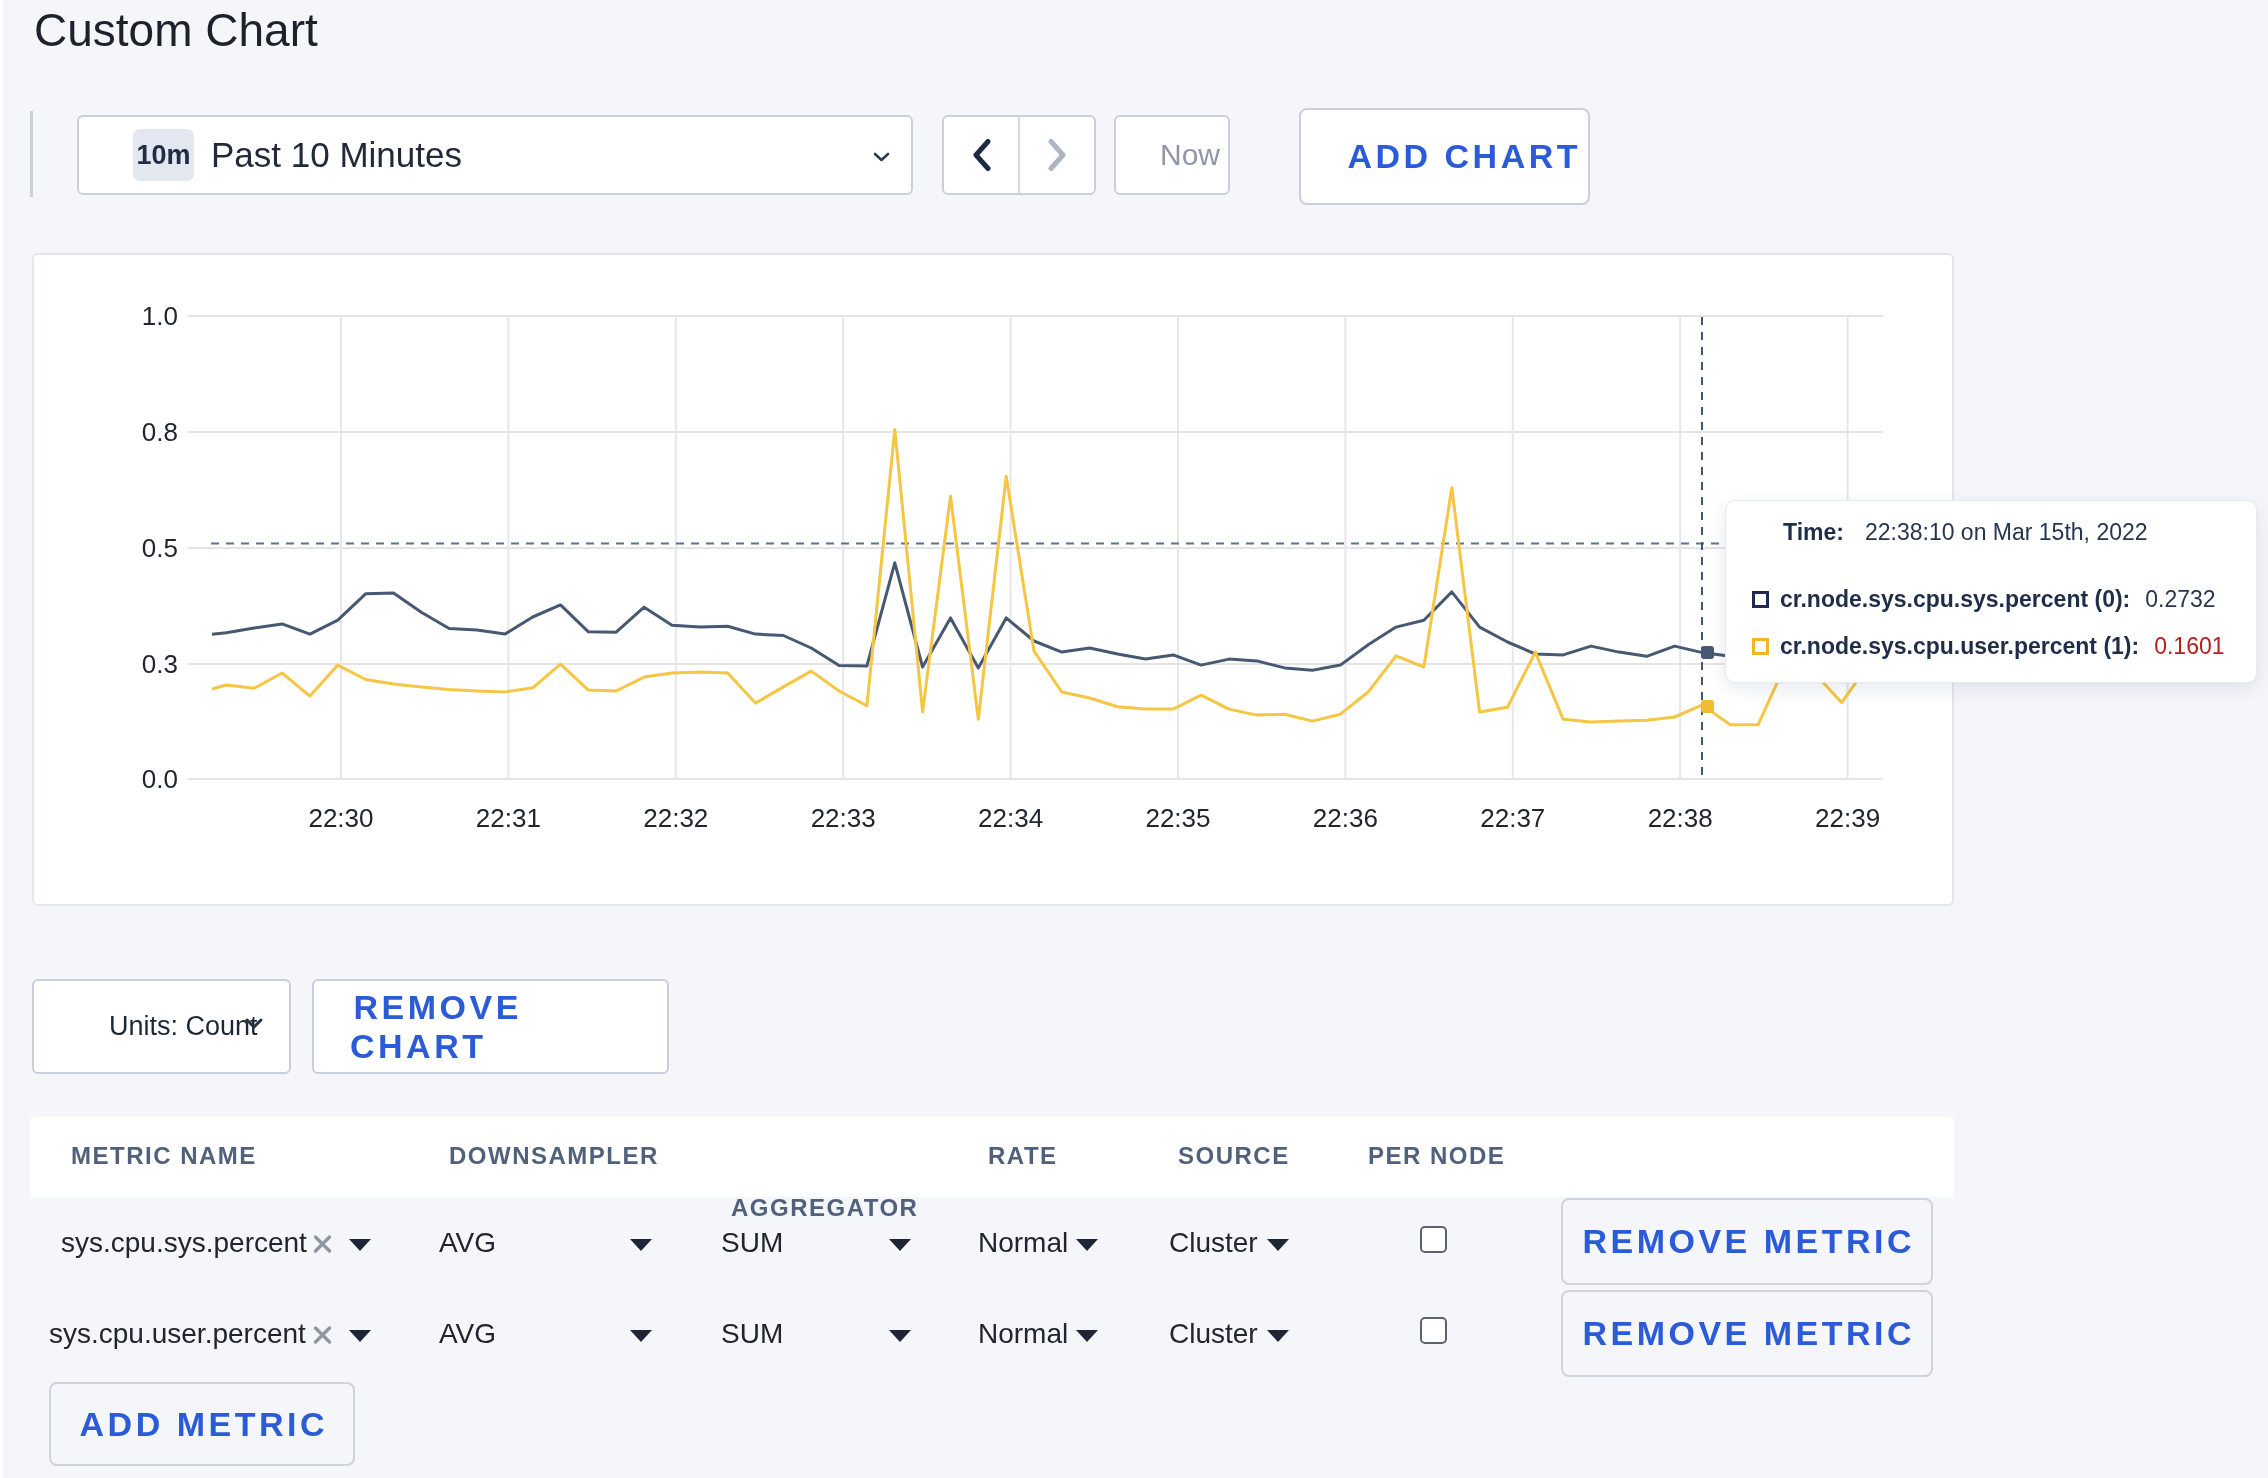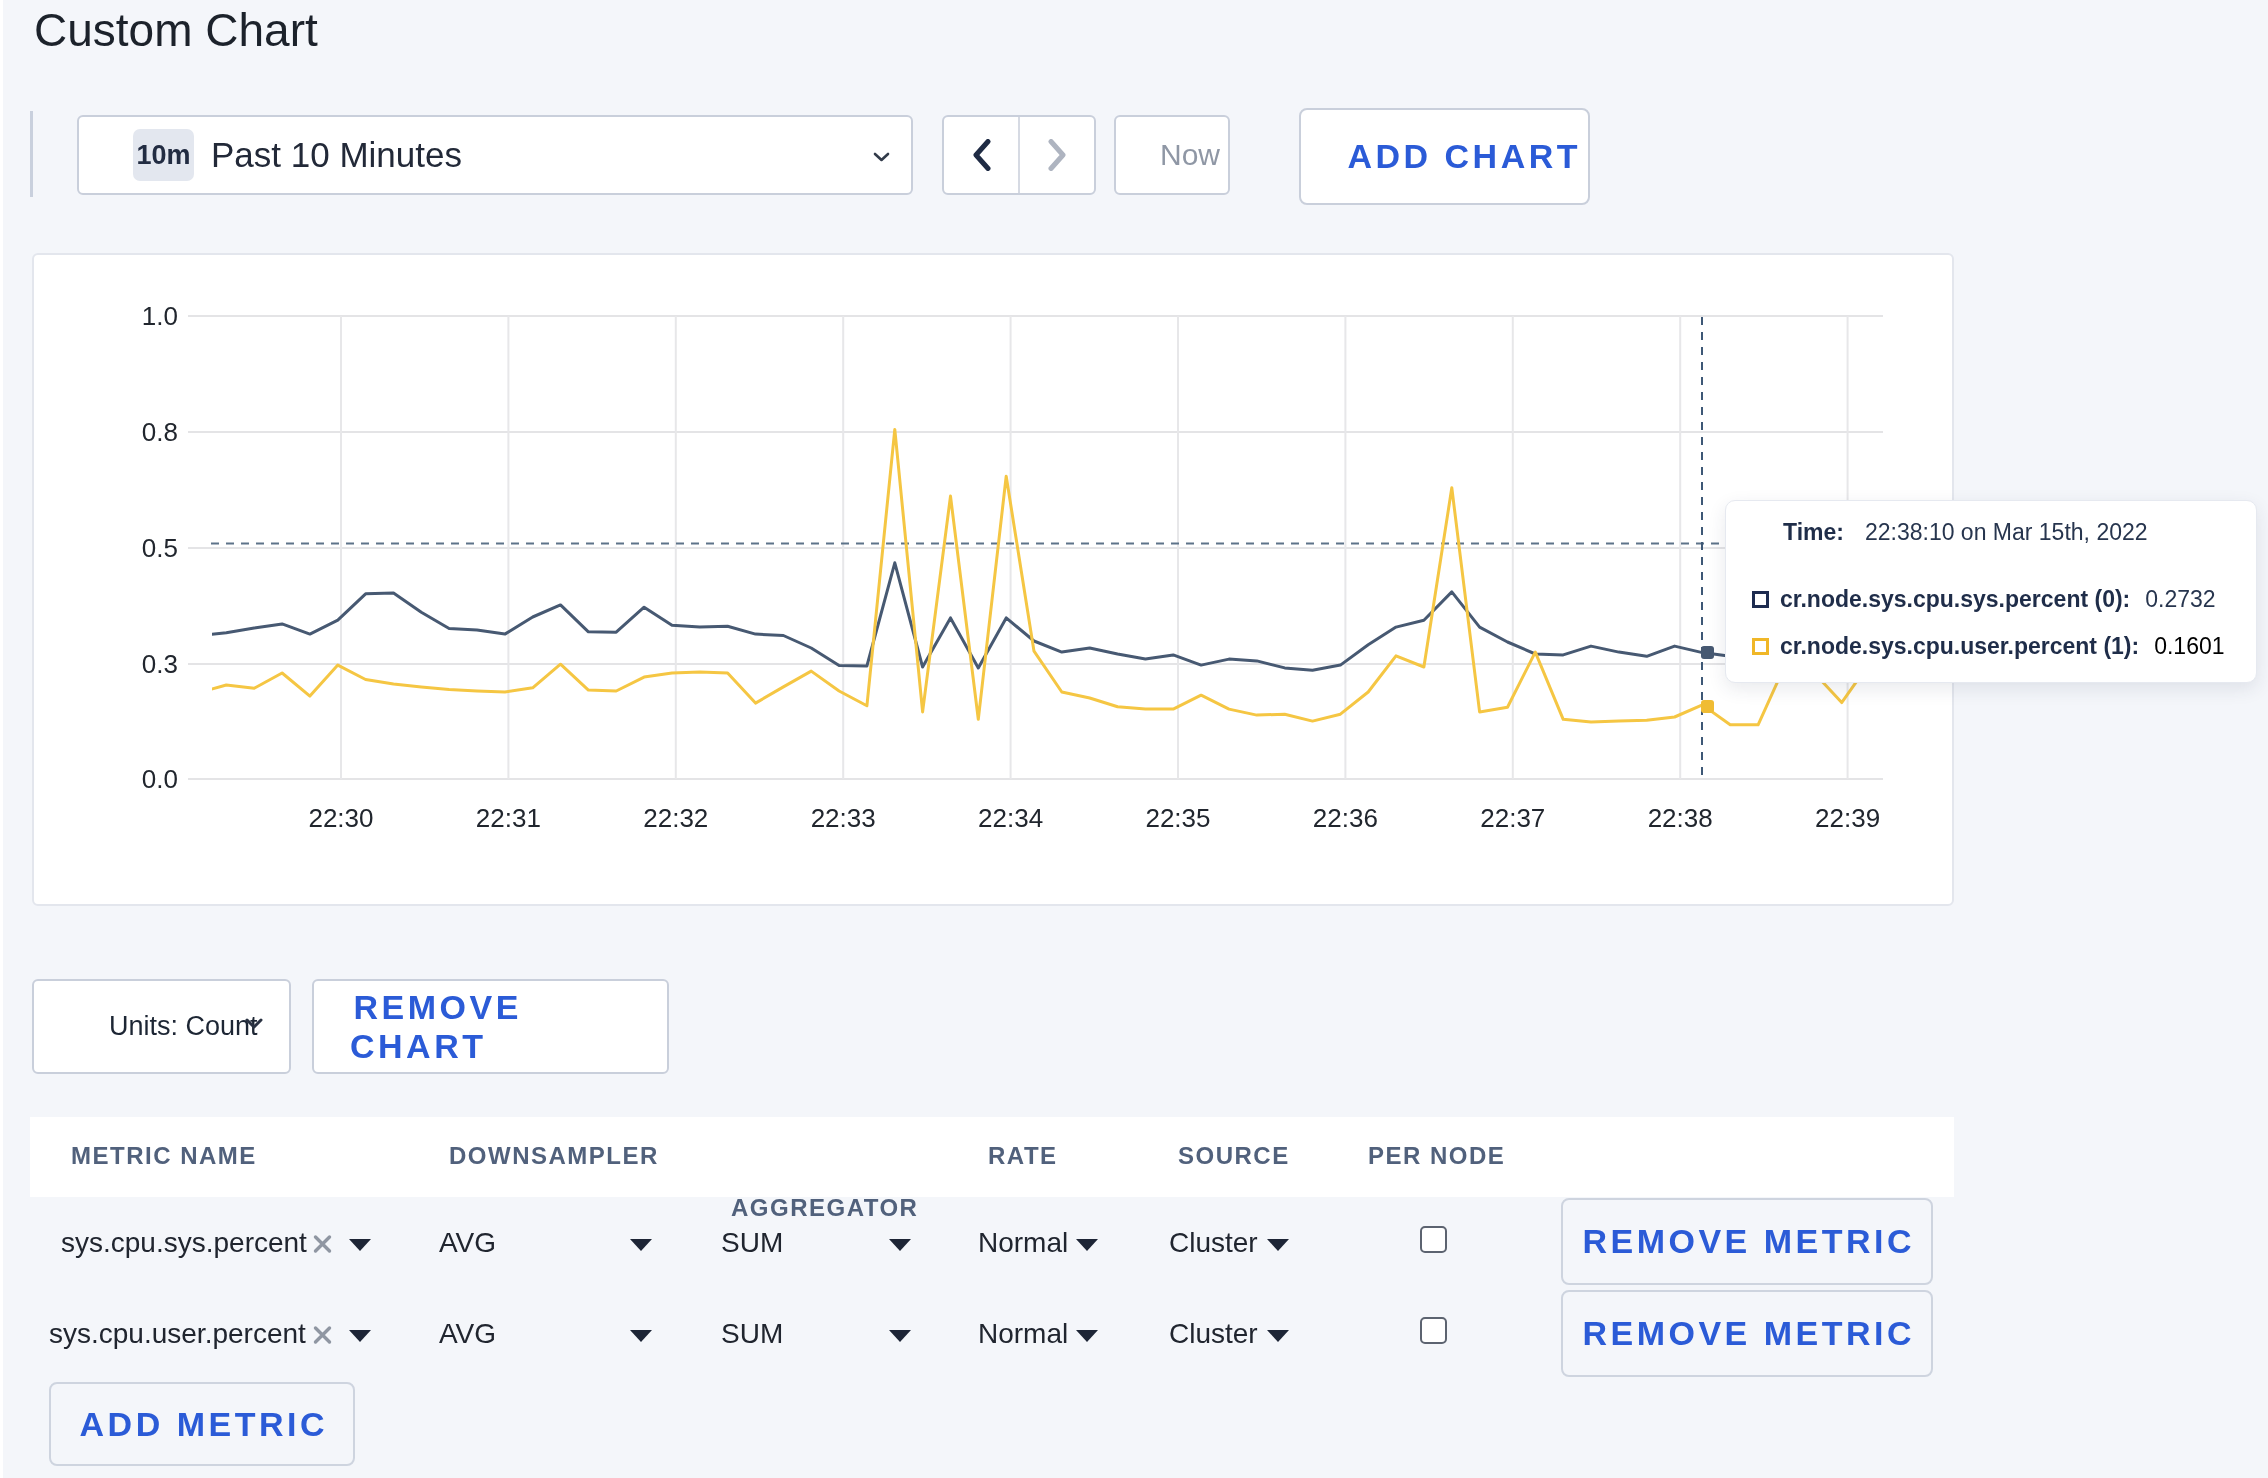--- a/index.html
+++ b/index.html
@@ -90,21 +90,21 @@
     <span style="margin-left:21px;font-size:23px;color:#27354e">22:38:10 on Mar 15th, 2022</span>
   </div>
   <div style="position:absolute;left:26px;top:83px;height:30px;display:flex;align-items:center">
     <div style="width:17px;height:17px;border:3px solid #1d2b4f"></div>
     <span style="margin-left:11px;font-weight:bold;font-size:23px;color:#1f2d49">cr.node.sys.cpu.sys.percent (0):</span>
     <span style="margin-left:15px;font-size:23px;color:#27354e">0.2732</span>
   </div>
   <div style="position:absolute;left:26px;top:130px;height:30px;display:flex;align-items:center">
     <div style="width:17px;height:17px;border:3px solid #f0b728"></div>
     <span style="margin-left:11px;font-weight:bold;font-size:23px;color:#1f2d49">cr.node.sys.cpu.user.percent (1):</span>
-    <span style="margin-left:15px;font-size:23px;color:#000000">0.1601</span>
+    <span style="margin-left:15px;font-size:23px;color:#b91c1c">0.1601</span>
   </div>
 </div>
 
 <div class="abs btn" style="left:32px;top:979px;width:259px;height:95px;justify-content:flex-start">
   <span style="font-weight:normal;font-size:27px;color:#1d2634;margin-left:39px">Units: Count</span>
 </div>
 <div class="abs" style="left:245px;top:1018px">
     <svg style="position:absolute;left:0px;top:0px" width="18" height="11" viewBox="0 0 18 11">
       <path d="M2 2 L9.0 9 L16 2" fill="none" stroke="#2a3242" stroke-width="3" stroke-linecap="round" stroke-linejoin="round"></path>
     </svg>

